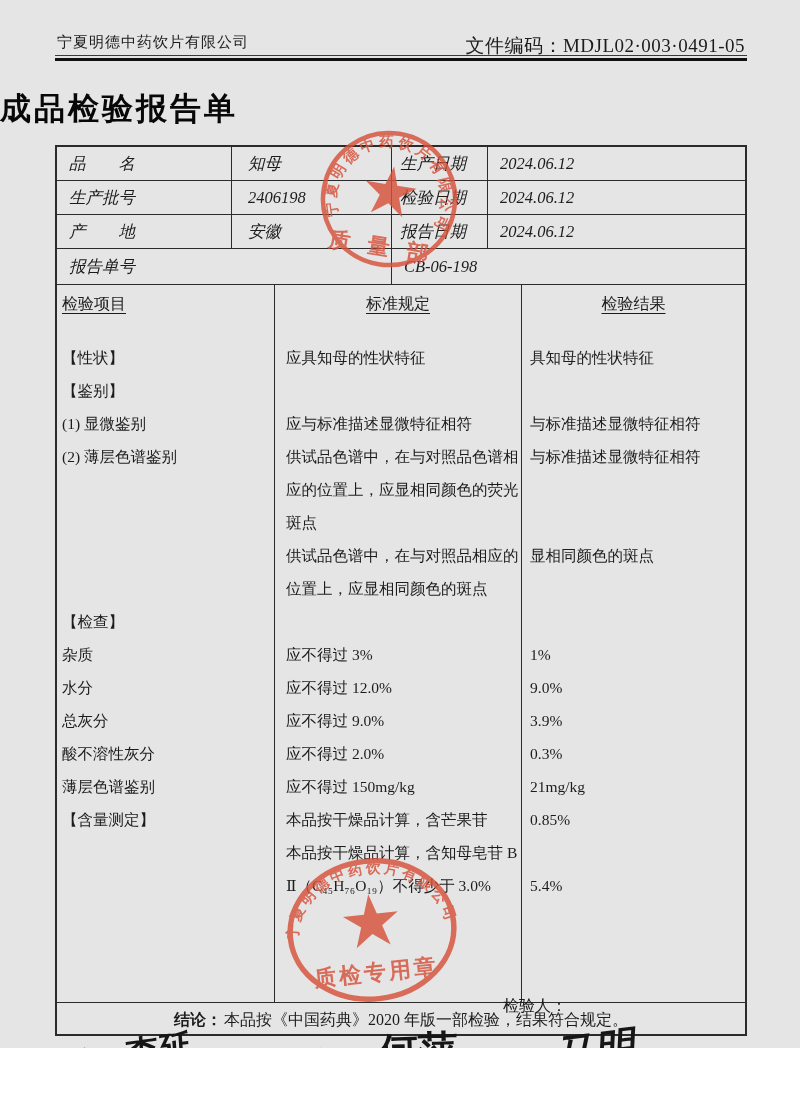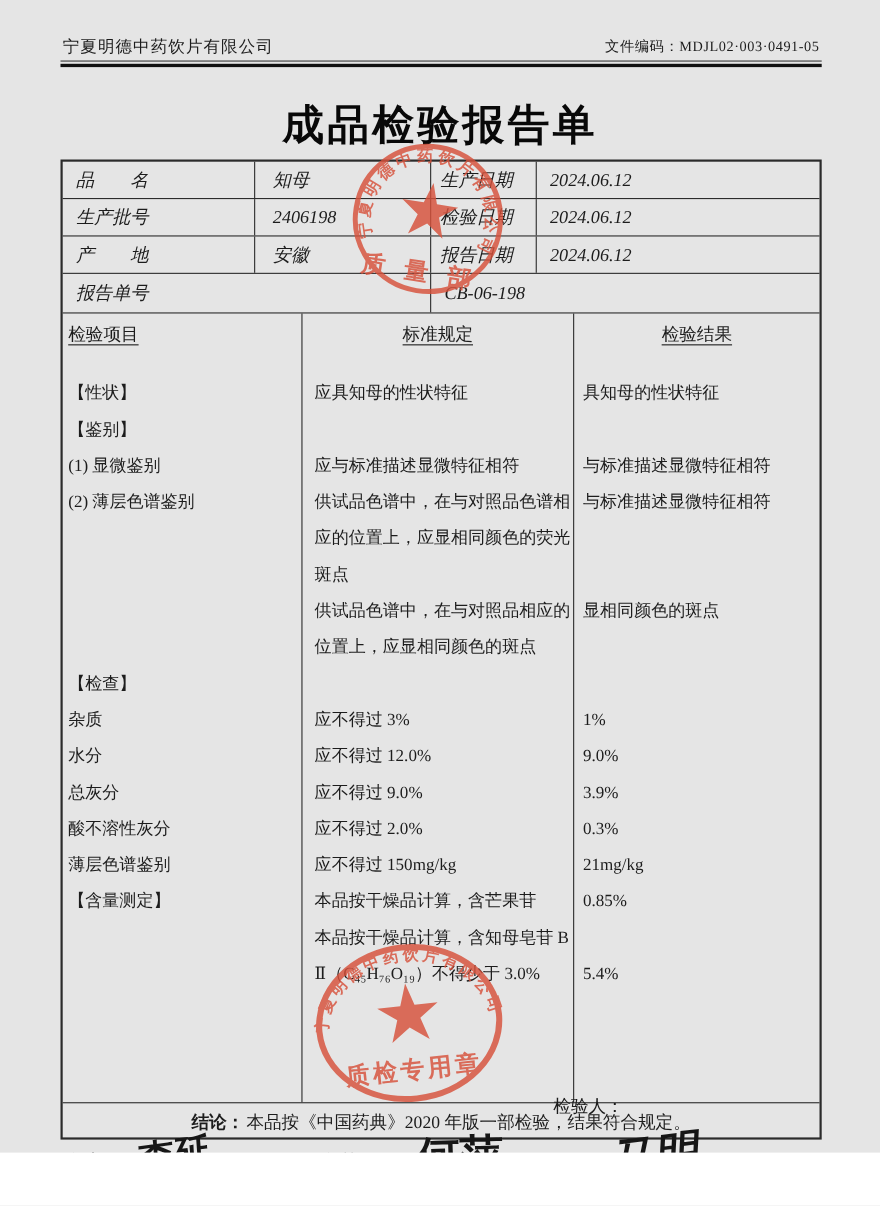--- a/index.html
+++ b/index.html
@@ -3,26 +3,26 @@
 <meta charset="utf-8">
 <style>
   * { margin:0; padding:0; box-sizing:border-box; }
   html,body { background:#ffffff; }
   .page {
     position:relative; width:800px; height:1048px; background:#e5e5e5;
     font-family:"Liberation Serif","DejaVu Serif",serif; color:#1c1c1c; overflow:hidden;
   }
   
   .hdr-company { position:absolute; left:57px; top:33px; font-size:15px; letter-spacing:1px; }
-  .hdr-code    { position:absolute; right:55px; top:33px; font-size:13px; letter-spacing:.5px; }
+  .hdr-code    { position:absolute; right:55px; top:33px; font-size:19px; letter-spacing:.5px; }
   .hdr-rule-thin  { position:absolute; left:55px; top:55px; width:692px; height:1px; background:#3a3a3a; }
   .hdr-rule-thick { position:absolute; left:55px; top:58px; width:692px; height:3px; background:#101010; }
   
-  .title { position:absolute; left:0; top:88px; width:800px; text-align:center;
-           font-size:38px; font-weight:bold; letter-spacing:3px; color:#080808; }
+  .title { position:absolute; left:0; top:88px; width:800px; text-align:left;
+           font-size:31px; font-weight:bold; letter-spacing:3px; color:#080808; }
   
   .doc-table { position:absolute; left:55px; top:145px; width:692px; height:891px;
                border:2px solid #2b2b2b; background:transparent; }
   .info-row { display:grid; grid-template-columns:175px 160px 96px 1fr;
               height:34px; border-bottom:1.5px solid #2b2b2b; font-size:16.5px;font-style:italic; }
   .info-row.last { grid-template-columns:335px 1fr; height:36px; }
   .info-cell { display:flex; align-items:center; padding-left:12px; }
   .info-cell.bordered { border-right:1.5px solid #2b2b2b; }
   .info-cell.vlabel { padding-left:8px; }
   

